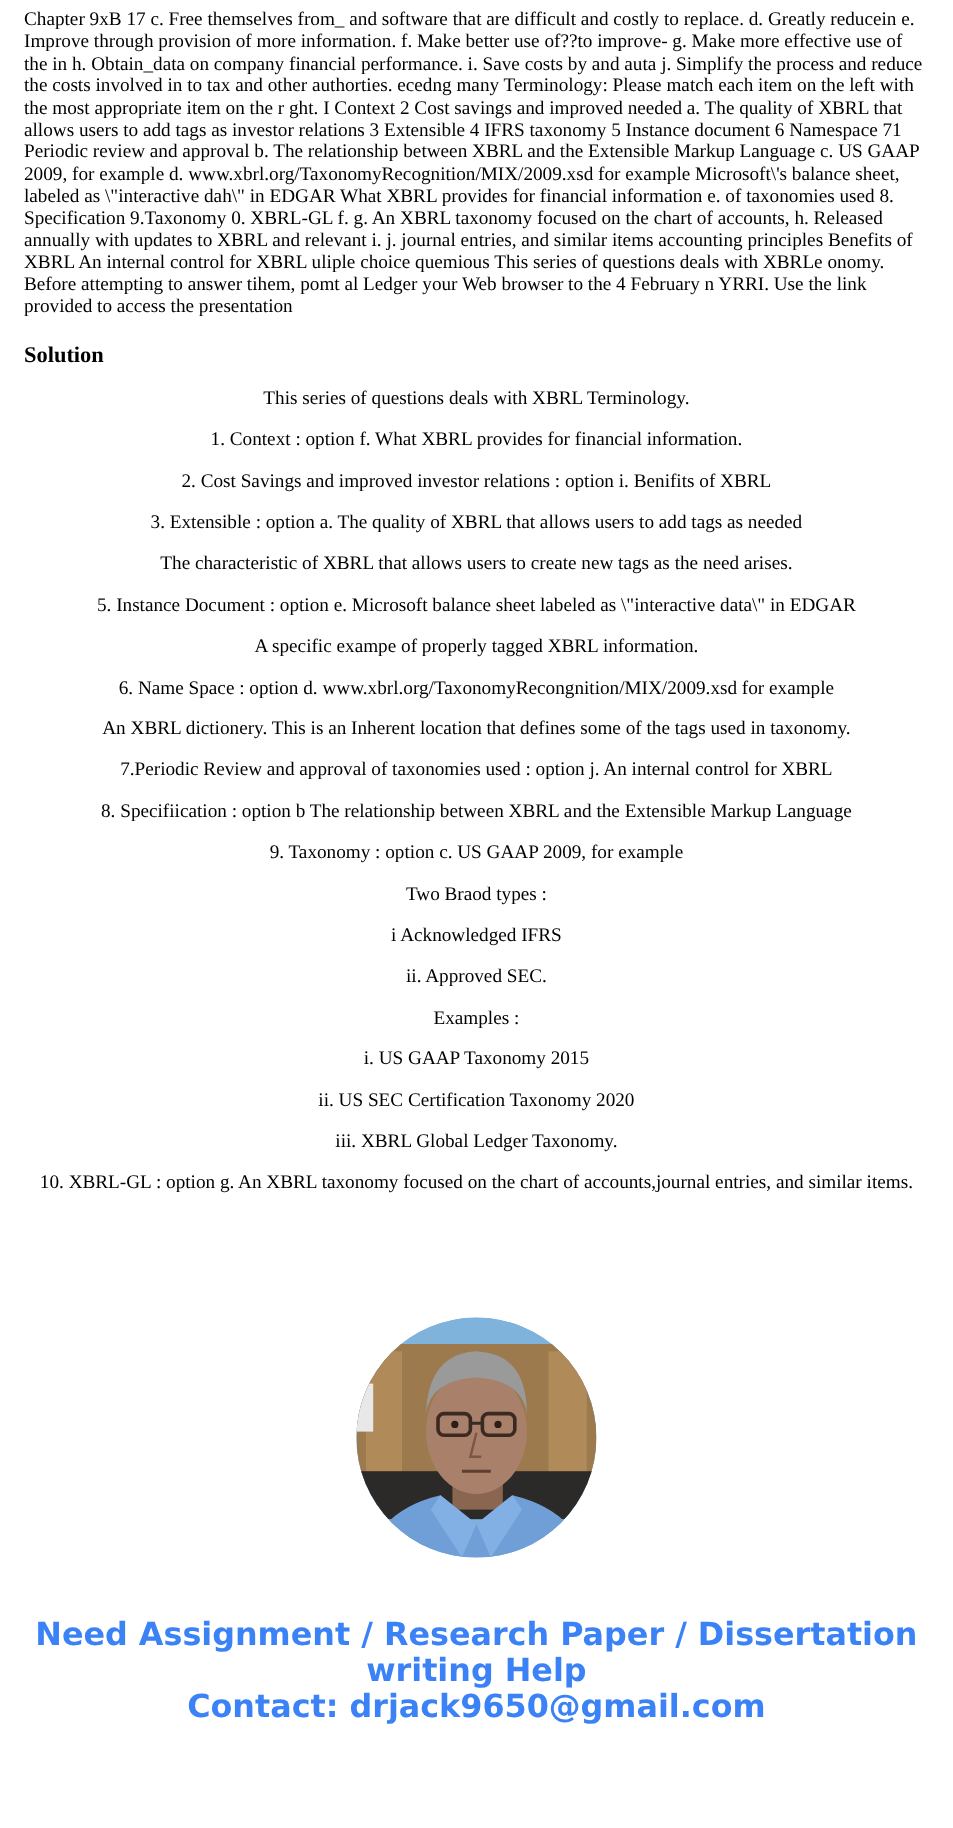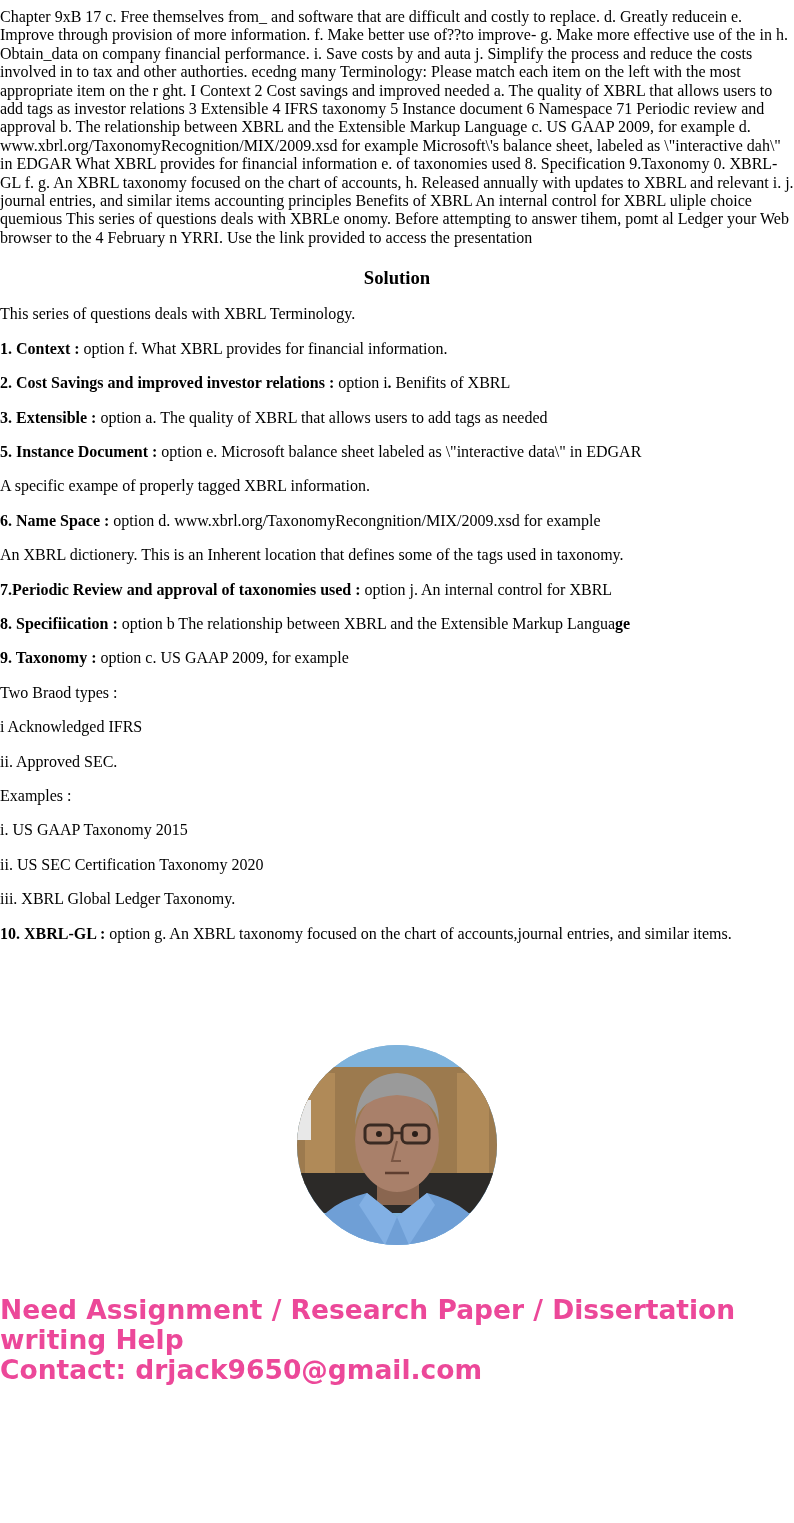--- a/index.html
+++ b/index.html
@@ -10,61 +10,61 @@
     body {
       width: 794px;
       min-height: 1523px;
       font-family: "Liberation Serif", "DejaVu Serif", serif;
       font-size: 16px;
       line-height: 18.4px;
       color: #000000;
       position: relative;
     }
     .page {
-      padding: 0 0;
+      padding: 0 20px;
     }
     .question {
       margin: 0;
       padding-top: 8px;
       word-wrap: break-word;
     }
     h3.solution-heading {
       font-size: 18.7px;
       font-weight: bold;
       margin: 20px 0 0 0;
       line-height: 22px;
-      text-align: center;
     }
     p {
       margin: 16px 0 0 0;
+      text-align: center;
     }
-    .b { font-weight: bold; }
+    .b { font-weight: normal; }
     .spacer-before-avatar { height: 102px; }
     .avatar-wrap {
       display: flex;
       justify-content: center;
       margin-top: 0;
     }
     .avatar {
       width: 200px;
       height: 200px;
       border-radius: 50%;
       overflow: hidden;
       position: relative;
       background: #7fb3dc;
     }
     .avatar svg { display: block; }
     .promo {
       margin-top: 50px;
-      text-align: left;
+      text-align: center;
       font-family: "DejaVu Sans", sans-serif;
       font-weight: bold;
       font-size: 26.5px;
       line-height: 30px;
-      color: #ec4899;
+      color: #3b82f6;
     }
   </style>
 </head>
 <body>
 
 <div class="page">
 
   <div class="question">Chapter 9xB 17 c. Free themselves from_ and software that are difficult and costly to replace. d. Greatly reducein e. Improve through provision of more information. f. Make better use of??to improve- g. Make more effective use of the in h. Obtain_data on company financial performance. i. Save costs by and auta j. Simplify the process and reduce the costs involved in to tax and other authorties. ecedng many Terminology: Please match each item on the left with the most appropriate item on the r ght. I Context 2 Cost savings and improved needed a. The quality of XBRL that allows users to add tags as investor relations 3 Extensible 4 IFRS taxonomy 5 Instance document 6 Namespace 71 Periodic review and approval b. The relationship between XBRL and the Extensible Markup Language c. US GAAP 2009, for example d. www.xbrl.org/TaxonomyRecognition/MIX/2009.xsd for example Microsoft\'s balance sheet, labeled as \"interactive dah\" in EDGAR What XBRL provides for financial information e. of taxonomies used 8. Specification 9.Taxonomy 0. XBRL-GL f. g. An XBRL taxonomy focused on the chart of accounts, h. Released annually with updates to XBRL and relevant i. j. journal entries, and similar items accounting principles Benefits of XBRL An internal control for XBRL uliple choice quemious This series of questions deals with XBRLe onomy. Before attempting to answer tihem, pomt al Ledger your Web browser to the 4 February n YRRI. Use the link provided to access the presentation</div>
 
   <h3 class="solution-heading">Solution</h3>
@@ -75,20 +75,21 @@
     <span class="b">1. Context :</span><span> option f. What XBRL provides for financial information.</span>
   </p>
 
   <p>
     <span class="b">2. Cost Savings and improved investor relations :</span><span> option i</span><span class="b">.</span><span> Benifits of XBRL</span>
   </p>
 
   <p>
     <span class="b">3. Extensible :</span><span> option a. The quality of XBRL that allows users to add tags as needed</span>
   </p>
+  <p>The characteristic of XBRL that allows users to create new tags as the need arises.</p>
 
 
   <p>
     <span class="b">5. Instance Document :</span><span> option e. Microsoft balance sheet labeled as \"interactive data\" in EDGAR</span>
   </p>
   <p>A specific exampe of properly tagged XBRL information.</p>
 
   <p>
     <span class="b">6. Name Space :</span><span> option d. www.xbrl.org/TaxonomyRecongnition/MIX/2009.xsd for example</span>
   </p>

